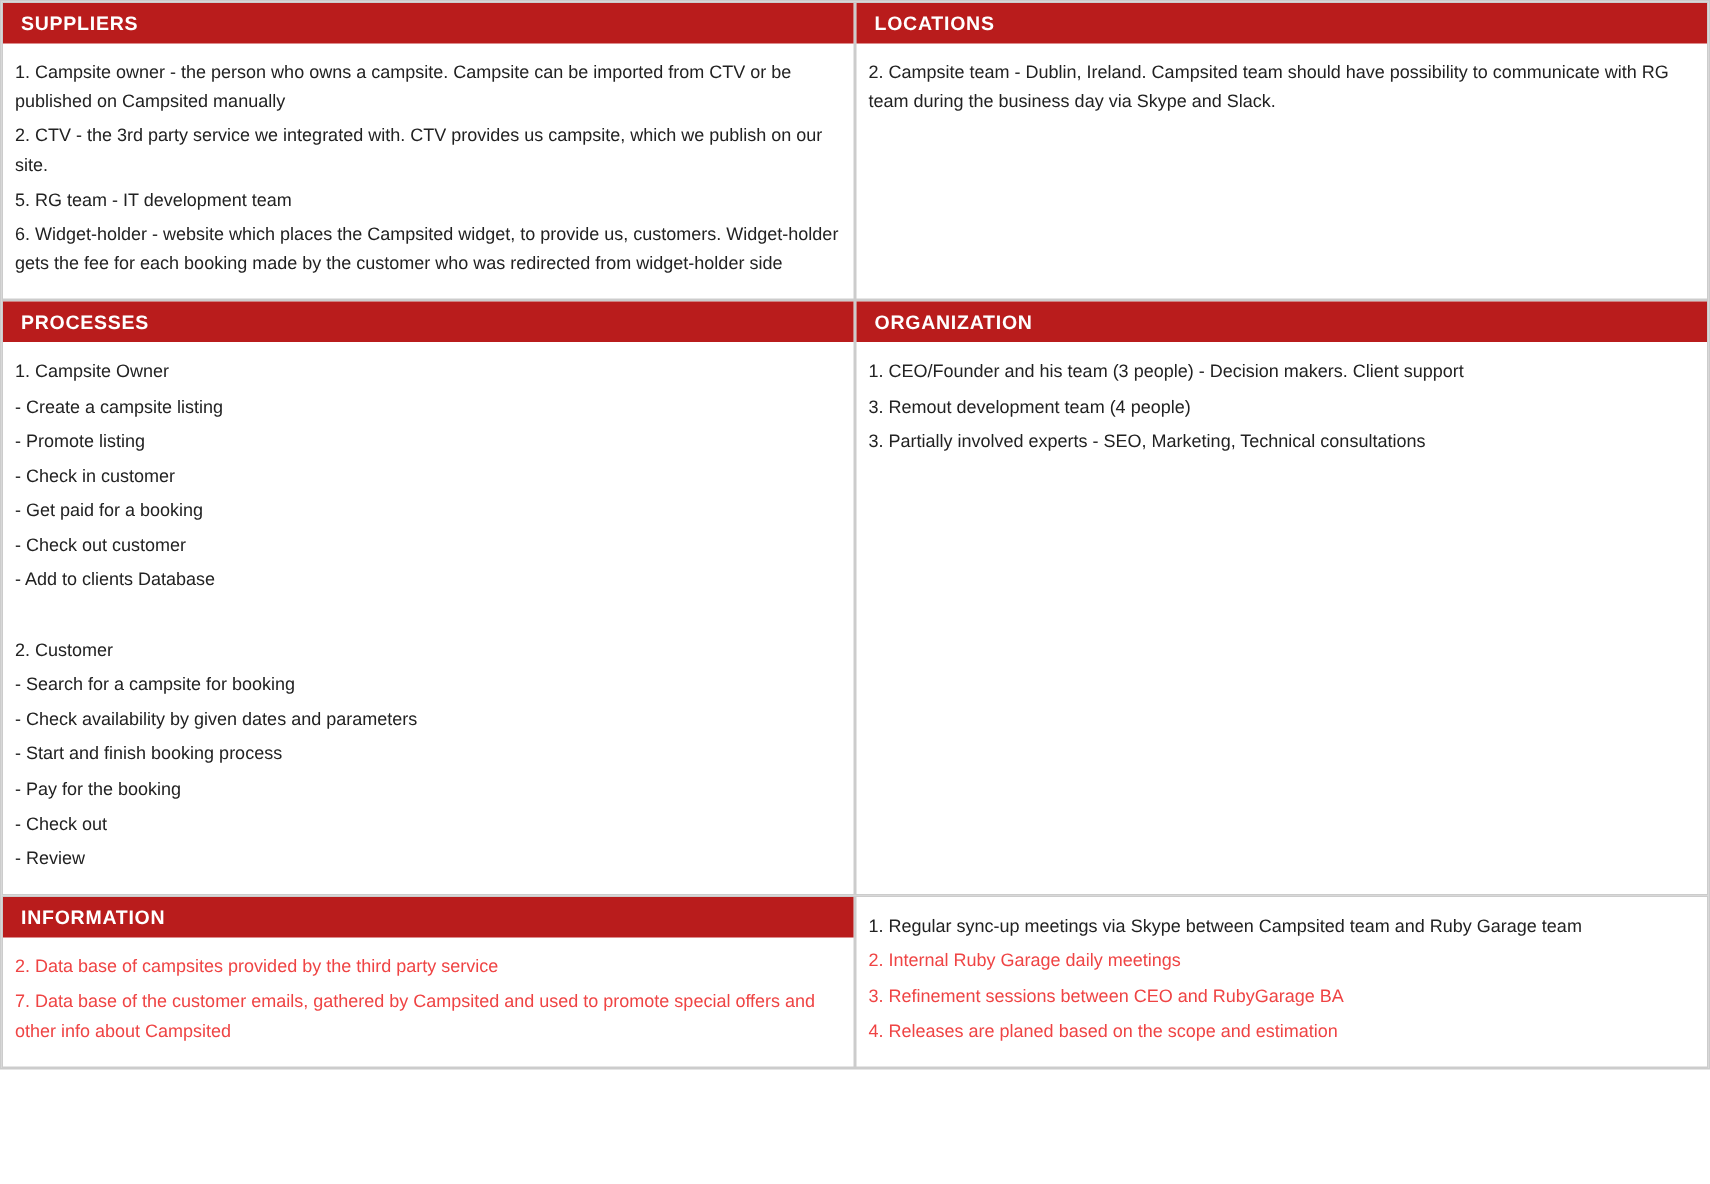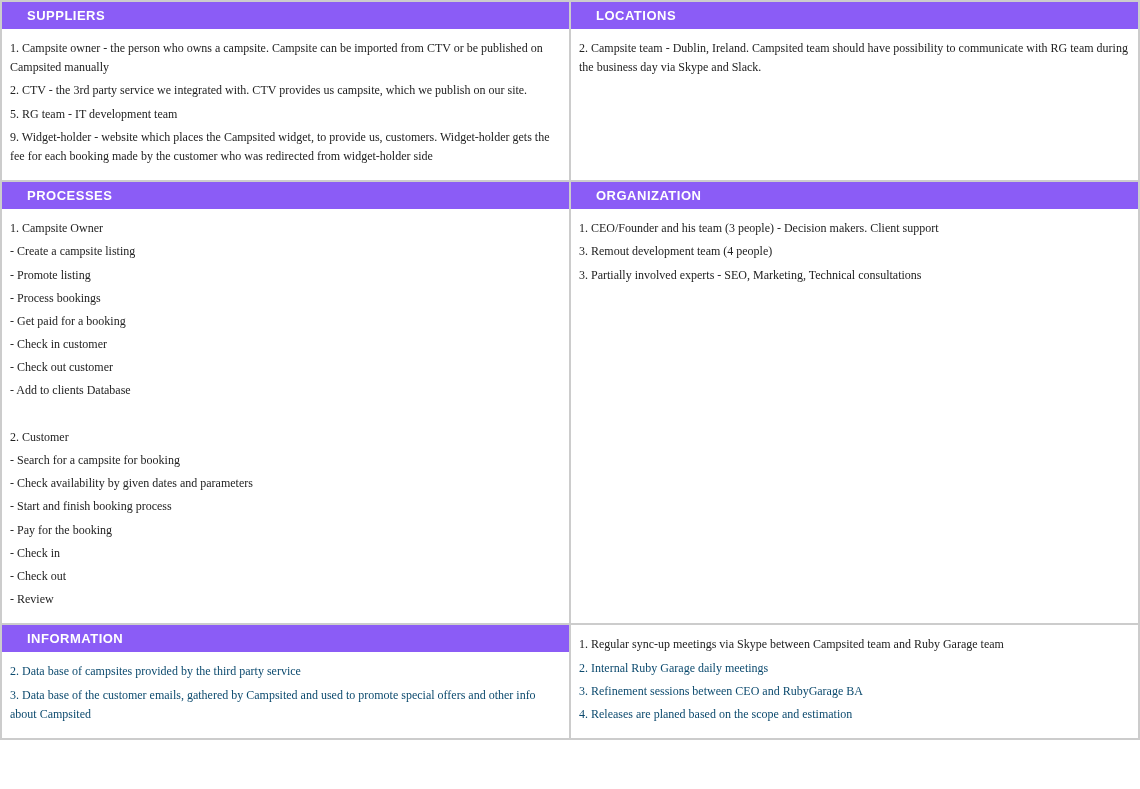--- a/index.html
+++ b/index.html
@@ -16,103 +16,100 @@
     }
     .grid {
       display: grid;
       grid-template-columns: 1fr 1fr;
       border: 1px solid #ccc;
     }
     .cell {
       border: 1px solid #ccc;
     }
     .cell-header {
-      background-color: #8b5cf6;
+      background-color: #b91c1c;
       color: #fff;
       font-weight: bold;
       font-size: 13px;
-      padding: 6px 25px;
+      padding: 6px 12px;
       letter-spacing: 0.5px;
       text-transform: uppercase;
     }
     .cell-body {
       padding: 10px 8px;
       line-height: 1.6;
       color: #222;
     }
     .cell-body p {
       margin-bottom: 4px;
-      font-family: Liberation Serif, serif;
     }
     .faded {
-      color: #0c4a6e;
+      color: #ef4444;
     }
   </style>
 </head>
 <body>
 
 <div class="grid">
 
   <div class="cell">
     <div class="cell-header">SUPPLIERS</div>
     <div class="cell-body">
 
     <p>1. Campsite owner - the person who owns a campsite. Campsite can be imported from CTV or be published on Campsited manually</p>
         <p>2. CTV - the 3rd party service we integrated with. CTV provides us campsite, which we publish on our site.</p>
         <p>5. RG team - IT development team</p>
-        <p>9. Widget-holder - website which places the Campsited widget, to provide us, customers. Widget-holder gets the fee for each booking made by the customer who was redirected from widget-holder side</p>
+        <p>6. Widget-holder - website which places the Campsited widget, to provide us, customers. Widget-holder gets the fee for each booking made by the customer who was redirected from widget-holder side</p>
       </div>
   </div>
   <div class="cell">
     <div class="cell-header">LOCATIONS</div>
     <div class="cell-body">
 
     <p>2. Campsite team - Dublin, Ireland. Campsited team should have possibility to communicate with RG team during the business day via Skype and Slack.</p>
       </div>
   </div>
 
   <div class="cell">
     <div class="cell-header">PROCESSES</div>
     <div class="cell-body">
 
     <p>1. Campsite Owner</p>
         <p>- Create a campsite listing</p>
         <p>- Promote listing</p>
-        <p>- Process bookings</p>
+        <p>- Check in customer</p>
         <p>- Get paid for a booking</p>
-        <p>- Check in customer</p>
         <p>- Check out customer</p>
         <p>- Add to clients Database</p>
         <p>&nbsp;</p>
         <p>2. Customer</p>
         <p>- Search for a campsite for booking</p>
         <p>- Check availability by given dates and parameters</p>
         <p>- Start and finish booking process</p>
         <p>- Pay for the booking</p>
-        <p>- Check in</p>
         <p>- Check out</p>
         <p>- Review</p>
       </div>
   </div>
   <div class="cell">
     <div class="cell-header">ORGANIZATION</div>
     <div class="cell-body">
 
     <p>1. CEO/Founder and his team (3 people) - Decision makers. Client support</p>
         <p>3. Remout development team (4 people)</p>
         <p>3. Partially involved experts - SEO, Marketing, Technical consultations</p>
       </div>
   </div>
 
   <div class="cell">
     <div class="cell-header">INFORMATION</div>
     <div class="cell-body">
 
         <p class="faded">2. Data base of campsites provided by the third party service</p>
-        <p class="faded">3. Data base of the customer emails, gathered by Campsited and used to promote special offers and other info about Campsited</p>
+        <p class="faded">7. Data base of the customer emails, gathered by Campsited and used to promote special offers and other info about Campsited</p>
       </div>
   </div>
   <div class="cell">
     <div class="cell-body">
 
     <p>1. Regular sync-up meetings via Skype between Campsited team and Ruby Garage team</p>
         <p class="faded">2. Internal Ruby Garage daily meetings</p>
         <p class="faded">3. Refinement sessions between CEO and RubyGarage BA</p>
         <p class="faded">4. Releases are planed based on the scope and estimation</p>
       </div>

